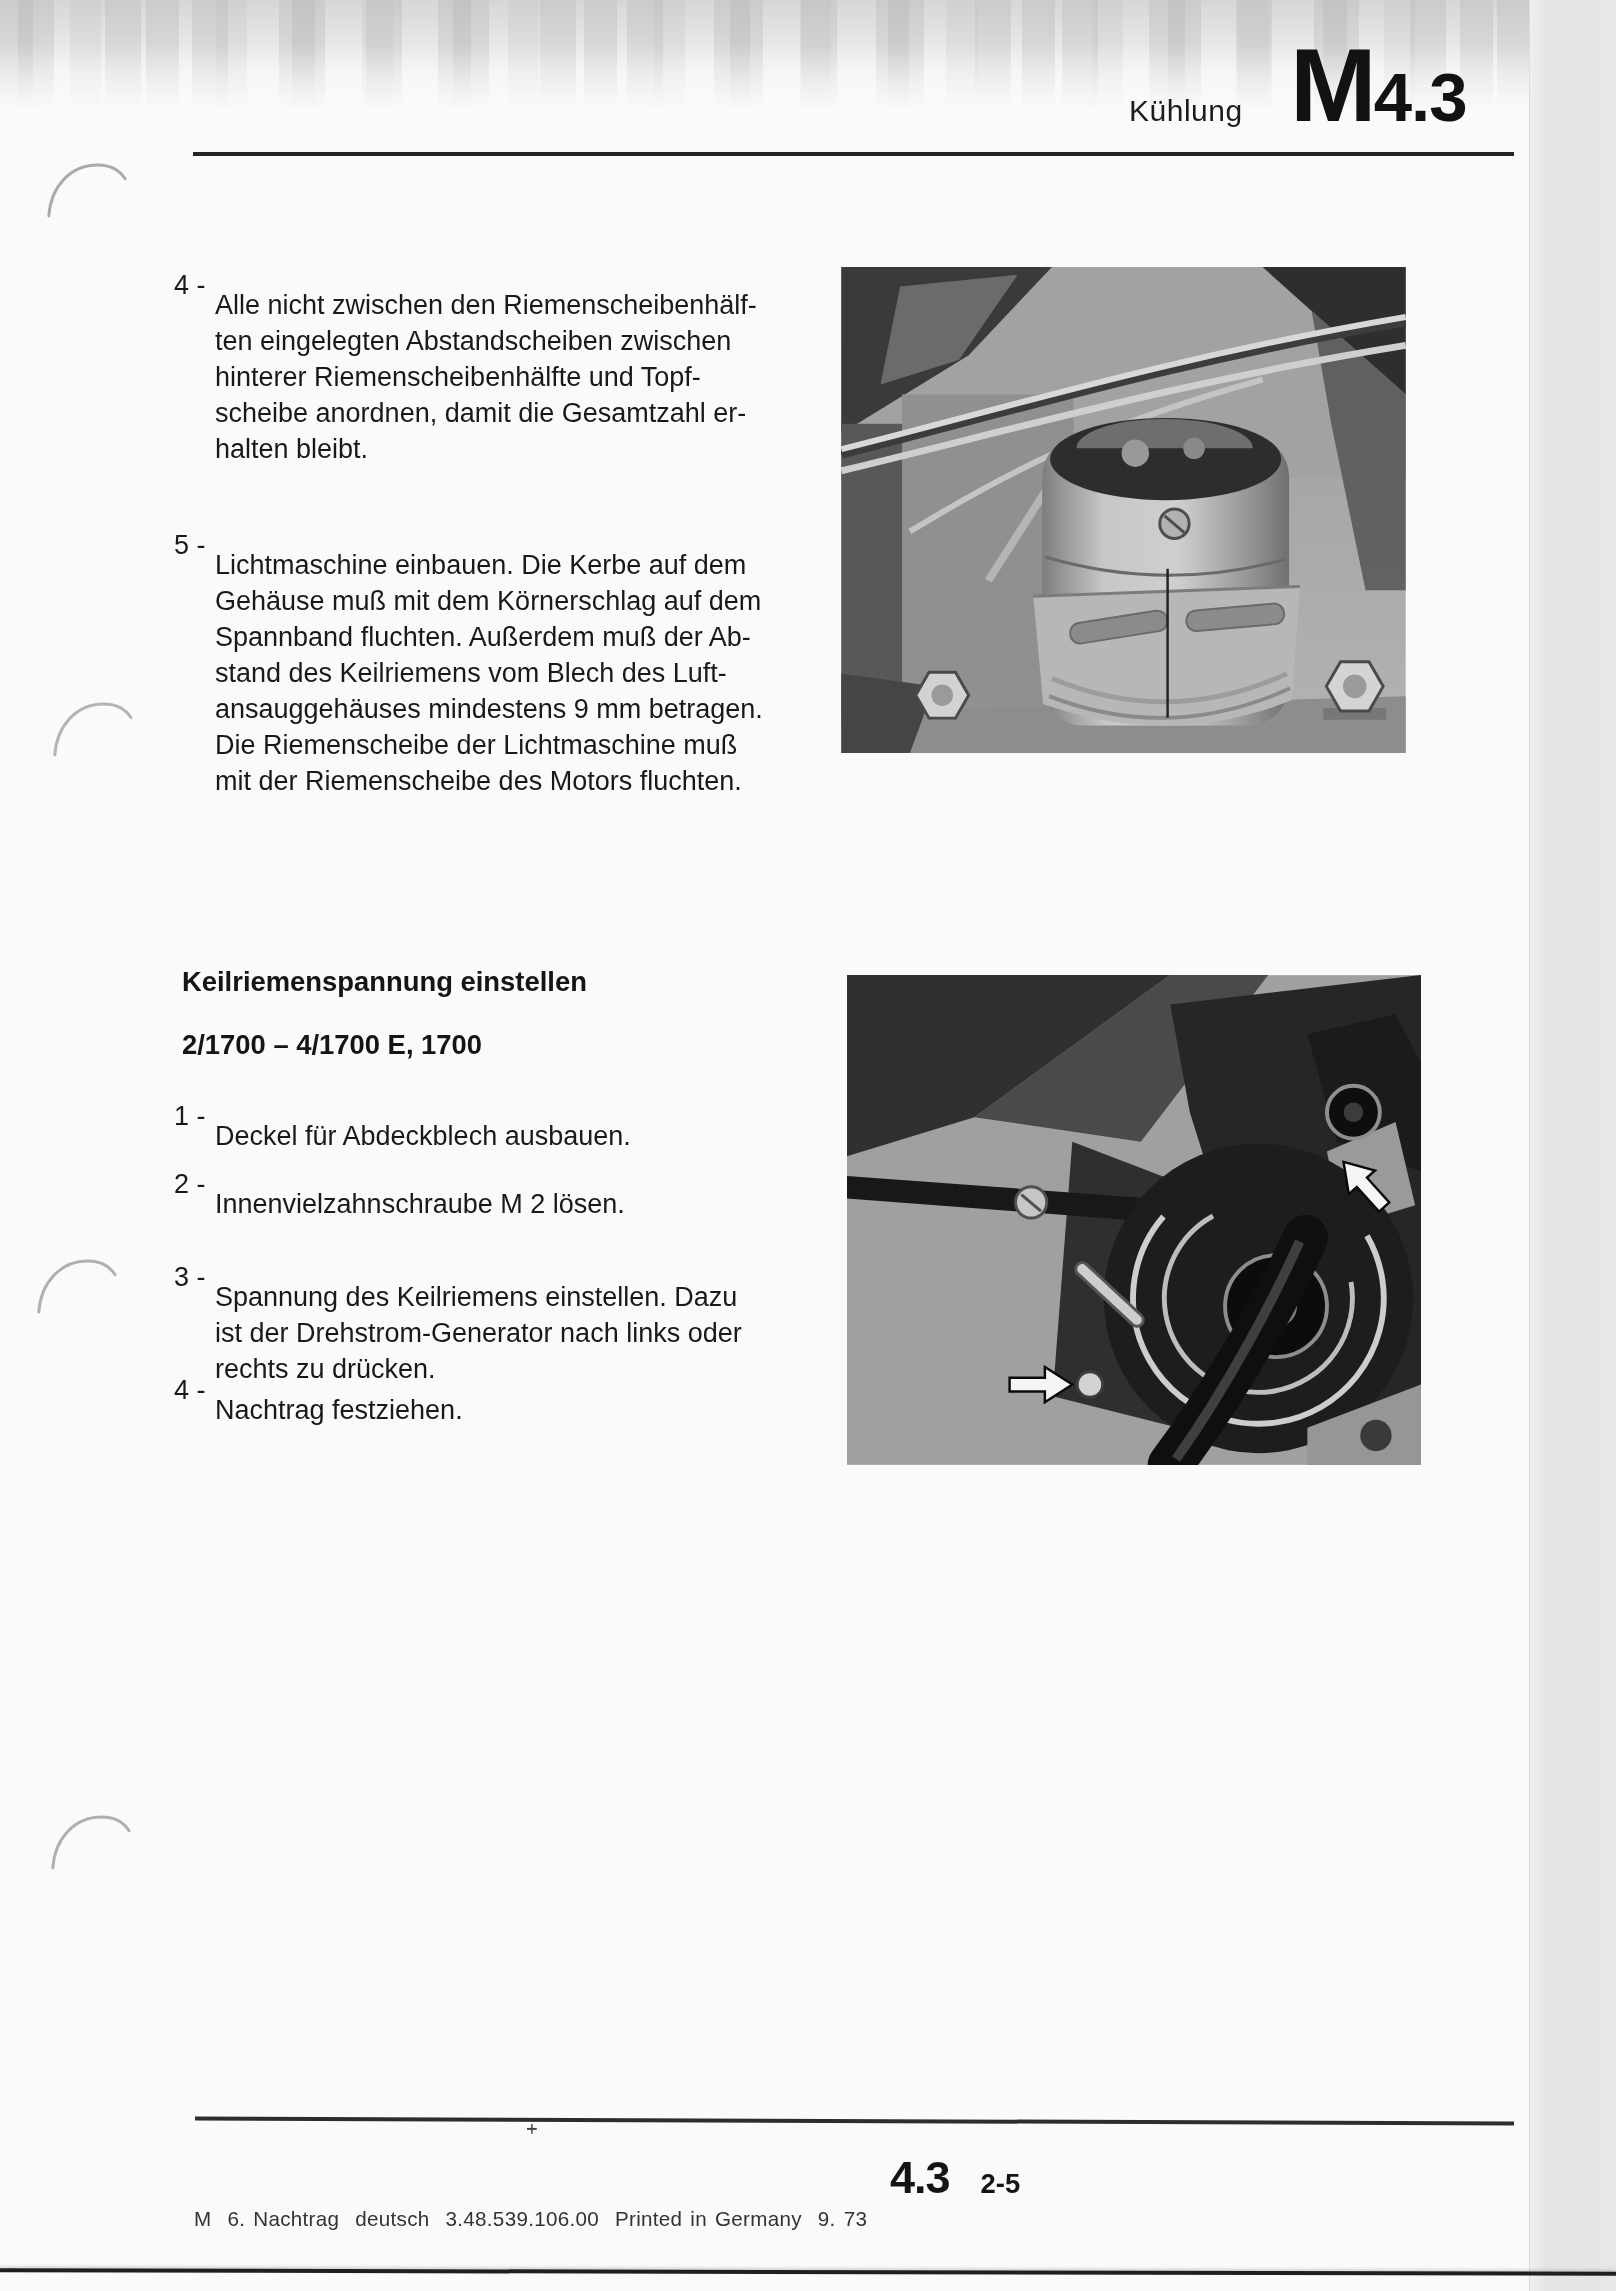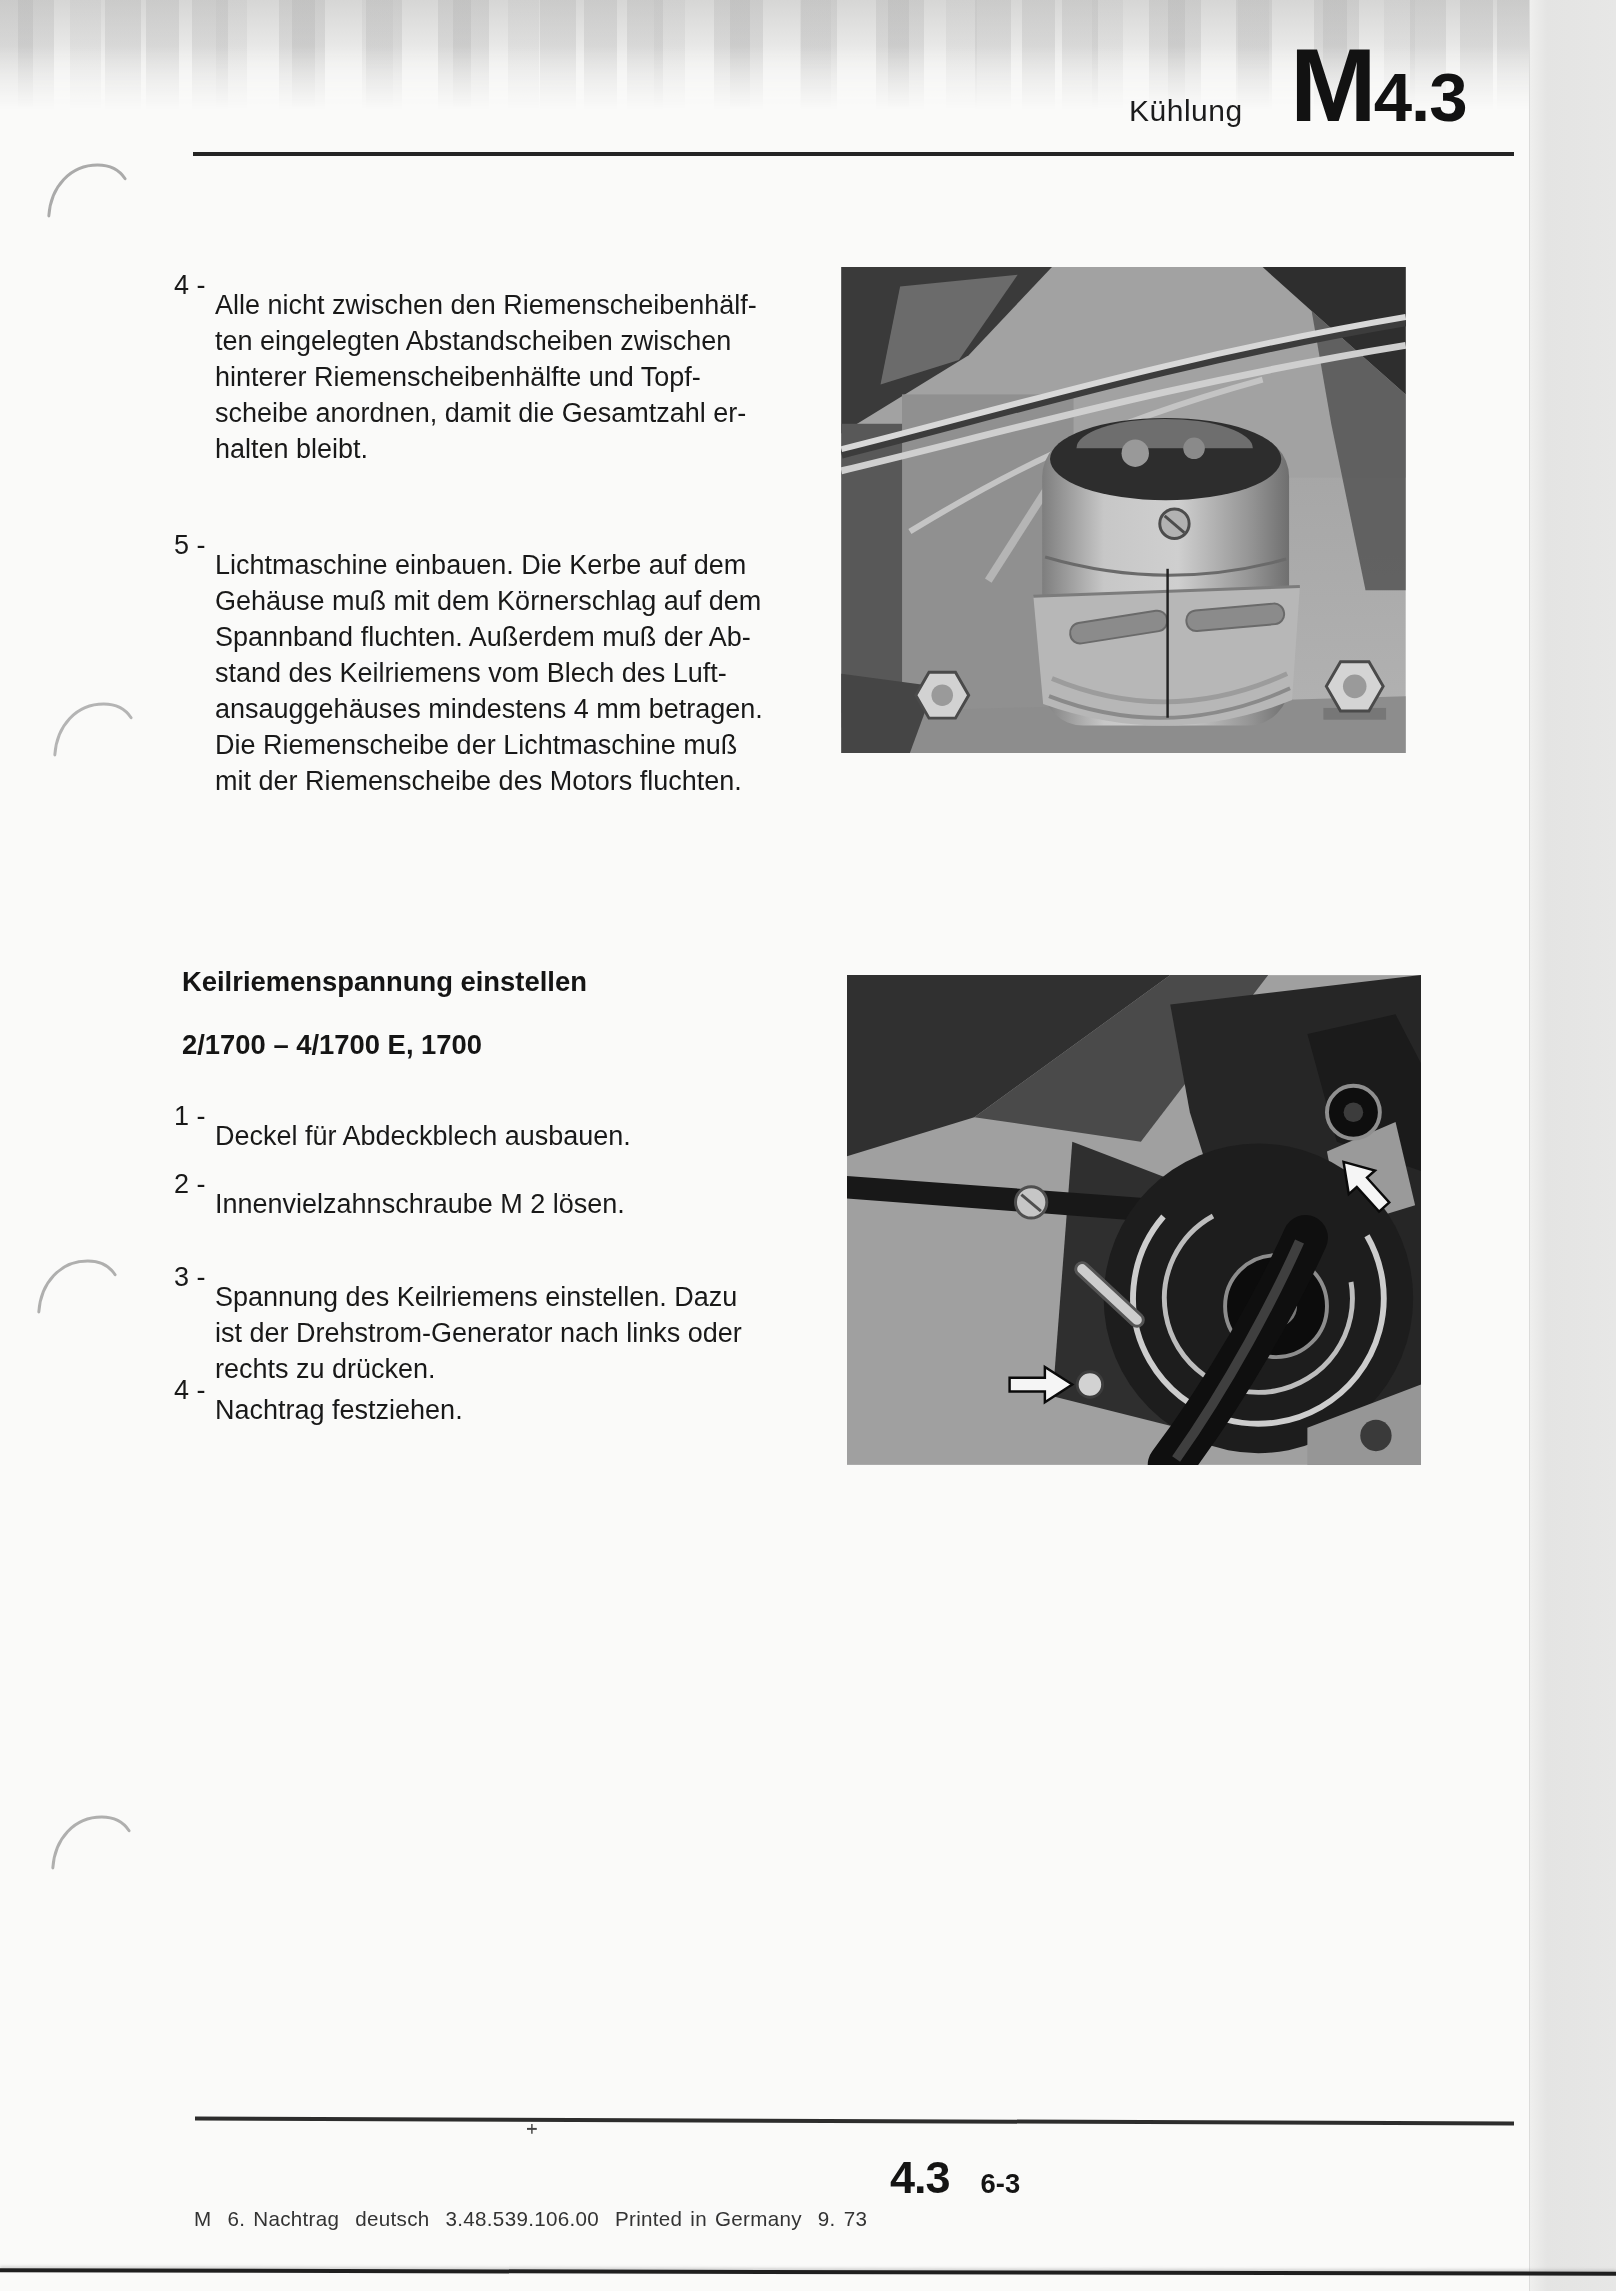--- a/index.html
+++ b/index.html
@@ -84,21 +84,21 @@
 hinterer Riemenscheibenhälfte und Topf-
 scheibe anordnen, damit die Gesamtzahl er-
 halten bleibt.</span>
   </div>
   <div class="item" style="top:527px">
     <span class="num">5 -</span>
     <span class="txt">Lichtmaschine einbauen. Die Kerbe auf dem
 Gehäuse muß mit dem Körnerschlag auf dem
 Spannband fluchten. Außerdem muß der Ab-
 stand des Keilriemens vom Blech des Luft-
-ansauggehäuses mindestens 4 mm betragen.
+ansauggehäuses mindestens 9 mm betragen.
 Die Riemenscheibe der Lichtmaschine muß
 mit der Riemenscheibe des Motors fluchten.</span>
   </div>
 
   <div class="bold-line" style="top:966px">Keilriemenspannung einstellen</div>
   <div class="bold-line" style="top:1029px">2/1700 – 4/1700 E, 1700</div>
 
   <div class="item" style="top:1098px">
     <span class="num">1 -</span>
     <span class="txt">Deckel für Abdeckblech ausbauen.</span>
@@ -207,20 +207,20 @@
   </div>
 
   <div class="footer-divider"></div>
   <svg class="plus-mark" viewBox="0 0 14 12">
     <line x1="0" y1="6" x2="10" y2="6" stroke="#444" stroke-width="2"></line>
     <line x1="5" y1="1" x2="5" y2="11" stroke="#444" stroke-width="1.5"></line>
   </svg>
 
   <div class="footer-line">
     <span class="footer-code">4.3</span>
-    <span class="footer-page">6-3</span>
+    <span class="footer-page">2-5</span>
   </div>
 
   <div class="imprint">M  6. Nachtrag  deutsch  3.48.539.106.00  Printed in Germany  9. 73</div>
 
   <div class="bottom-rule"></div>
 </div>
 
 
 </body></html>

